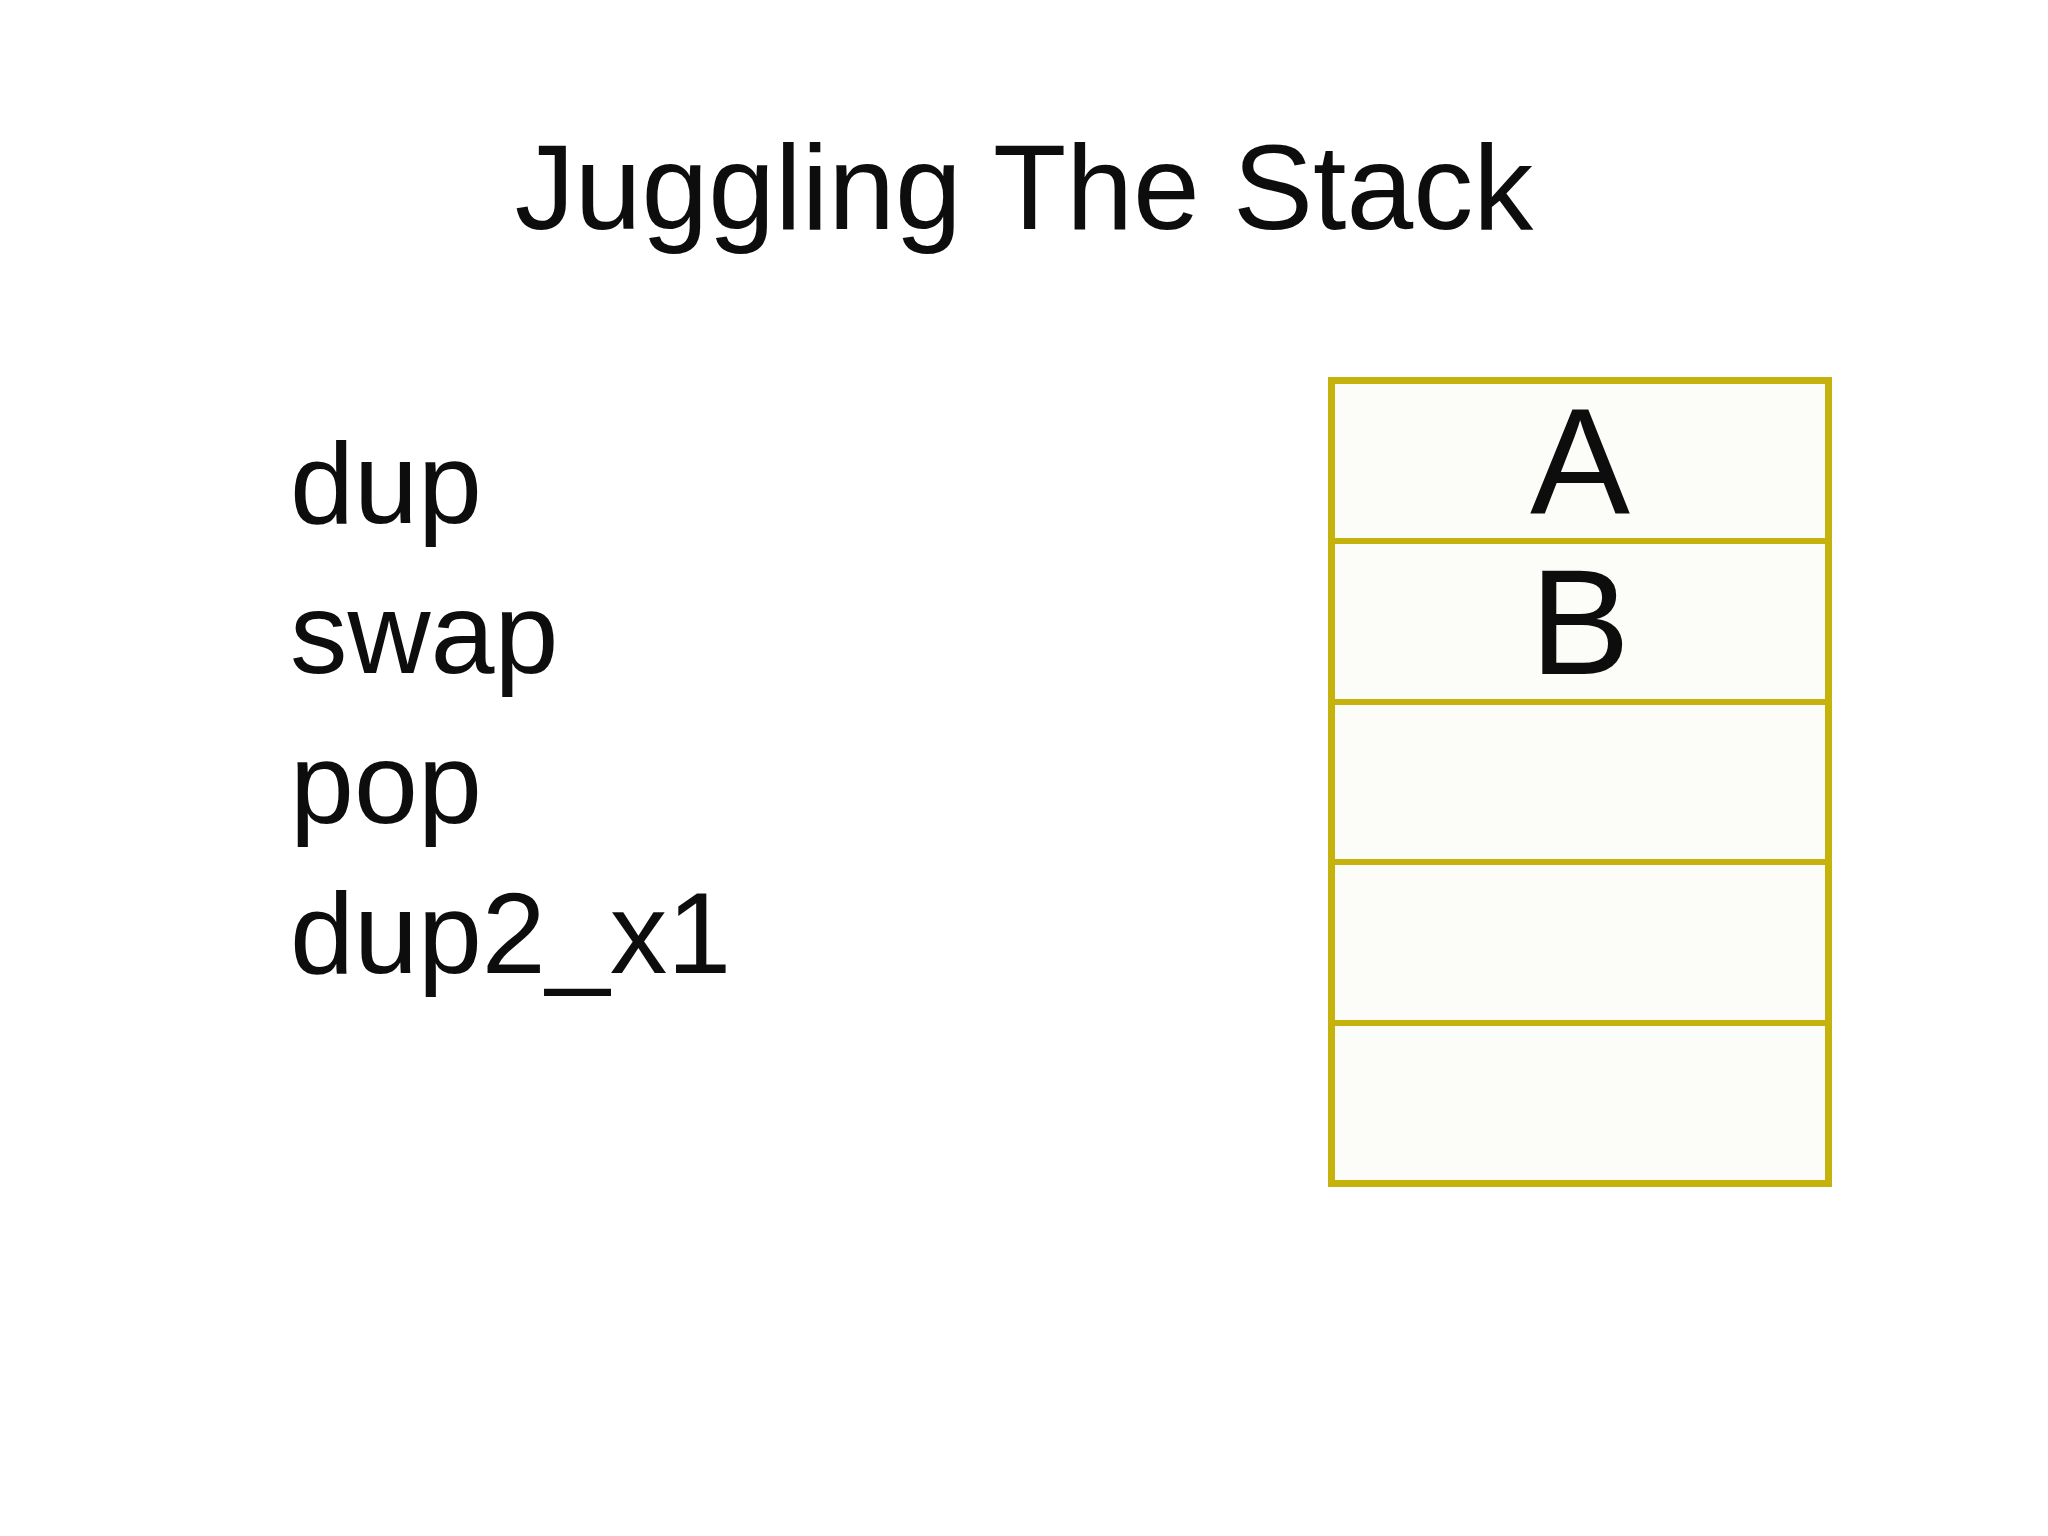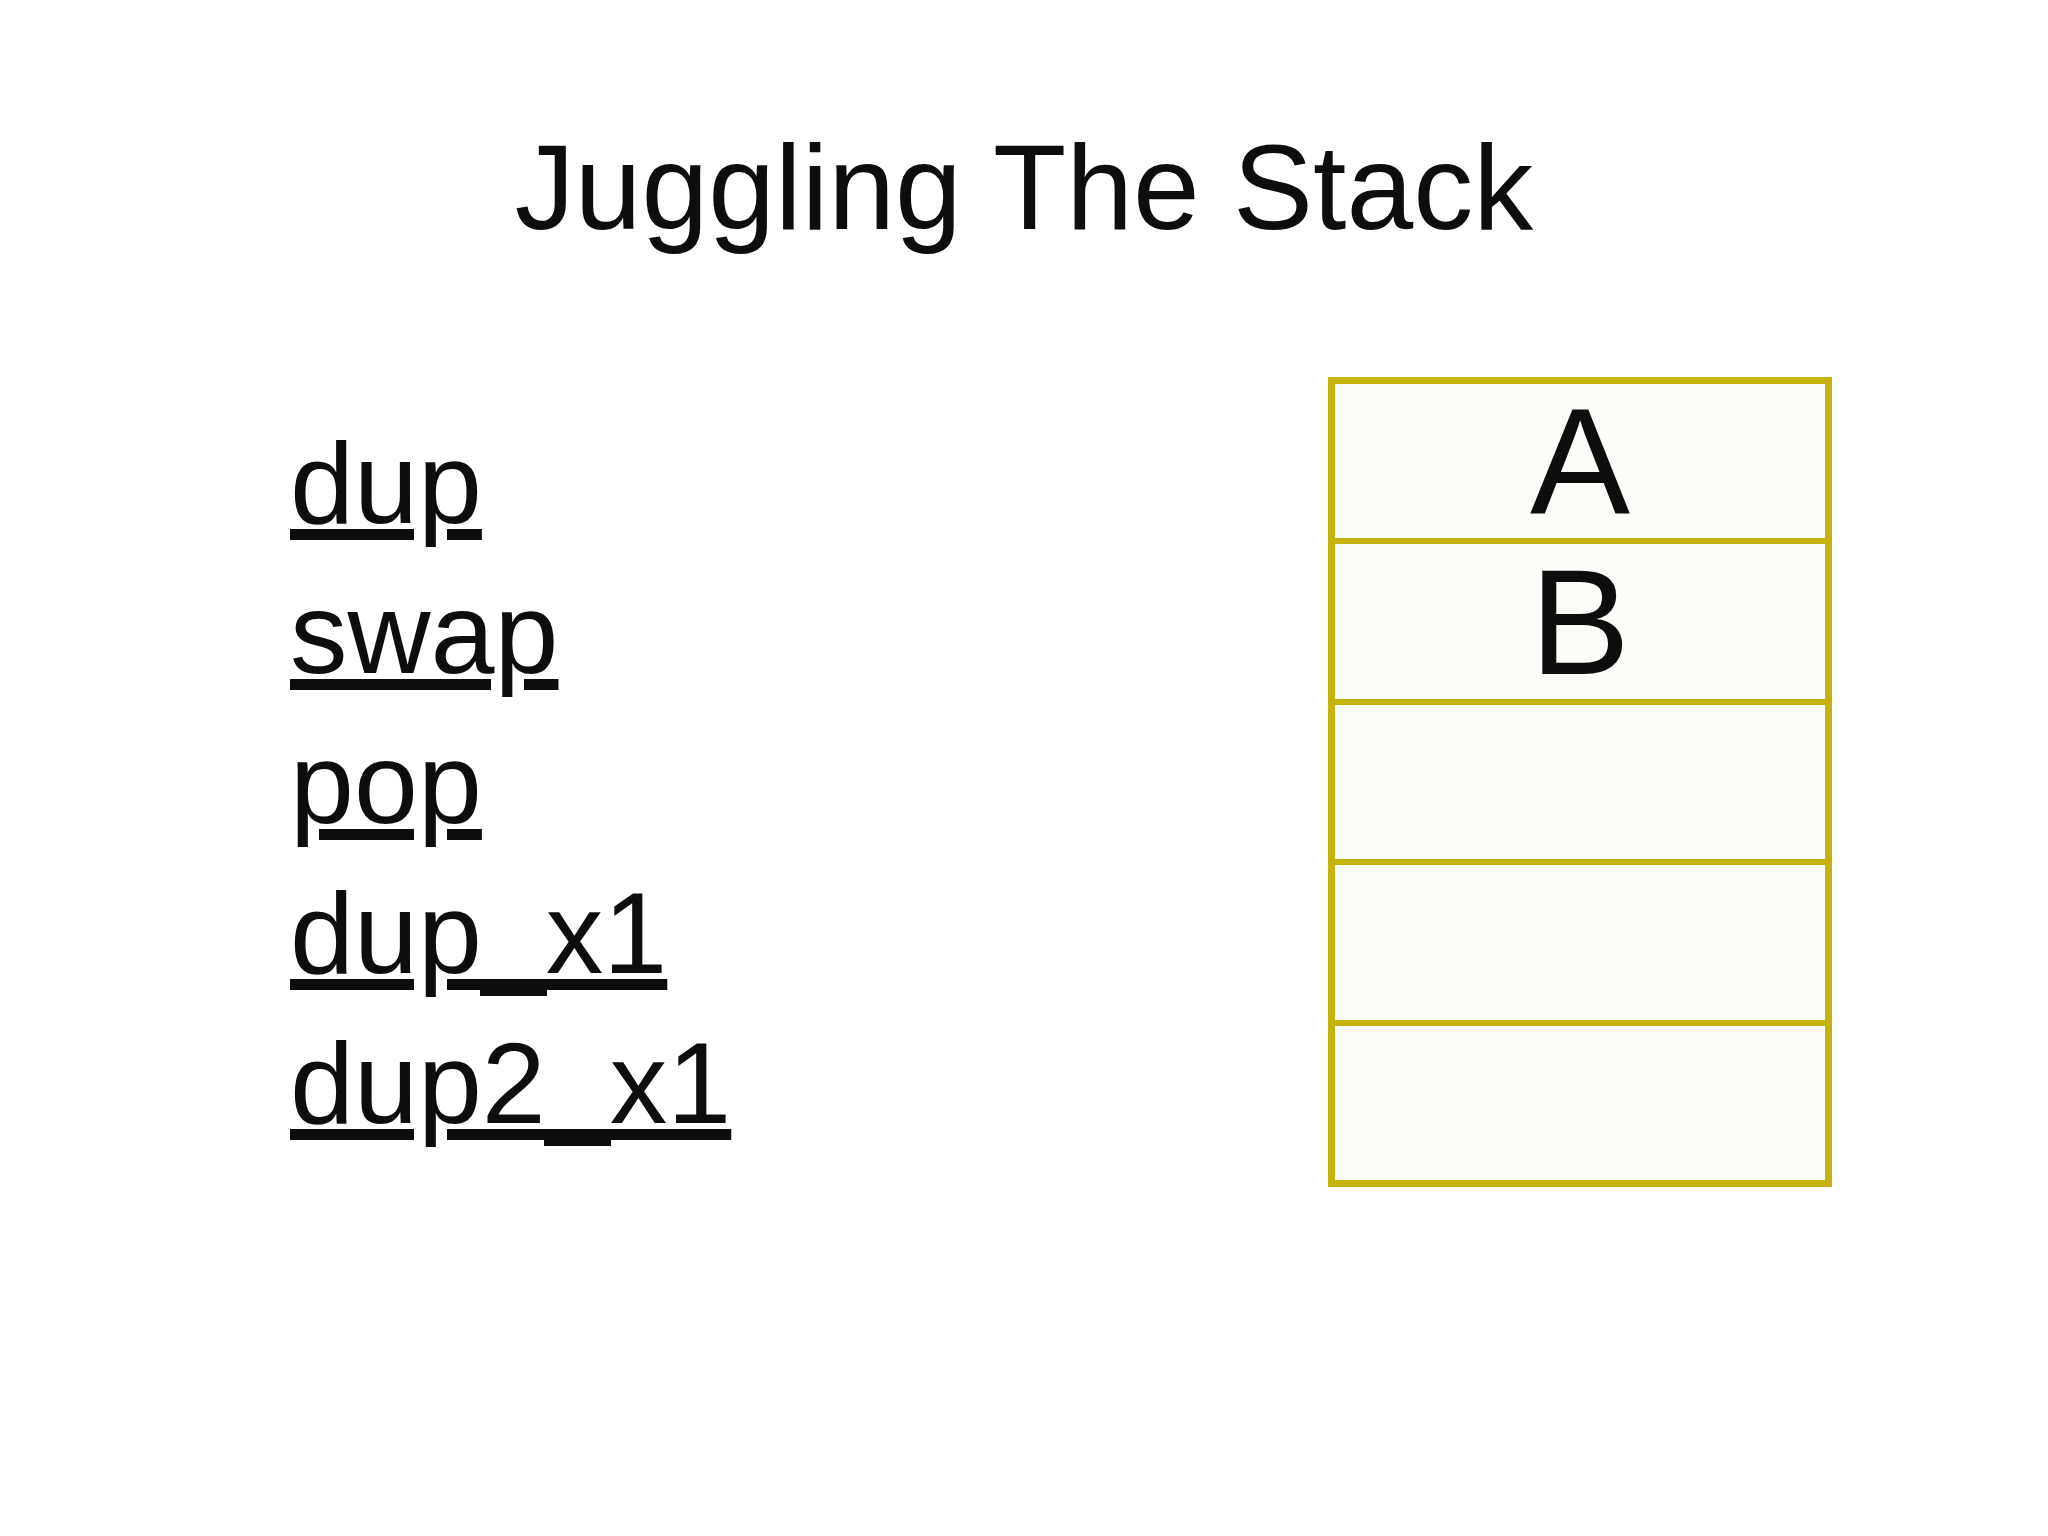--- a/index.html
+++ b/index.html
@@ -31,21 +31,20 @@
   .ops {
     position: absolute;
     left: 290px;
     top: 408px;
     margin: 0;
     padding: 0;
     list-style: none;
     font-size: 115px;
     line-height: 150px;
     font-weight: 400;
-    text-decoration: underline;
   }
   .stack {
     position: absolute;
     left: 1328px;
     top: 377px;
     width: 504px;
     height: 810px;
     box-sizing: border-box;
     border: 7px solid var(--stack-border, #c6b20c);
     display: flex;
@@ -74,21 +73,20 @@
 <body>
 
 <div class="slide" style="--bg: #FFFFFF; --text: #0D0D0D; --stack-border: #C6B20C; --cell-fill: #FCFDF8;">
 
   <h1 class="title">Juggling The Stack</h1>
 
   <ul class="ops">
     <li>dup</li>
     <li>swap</li>
     <li>pop</li>
-    <li>dup_x1</li>
     <li>dup2_x1</li>
   </ul>
 
   <div class="stack">
     <div class="stack-cell">
       <span class="cell-value">A</span>
     </div>
     <div class="stack-cell">
       <span class="cell-value">B</span>
     </div>

